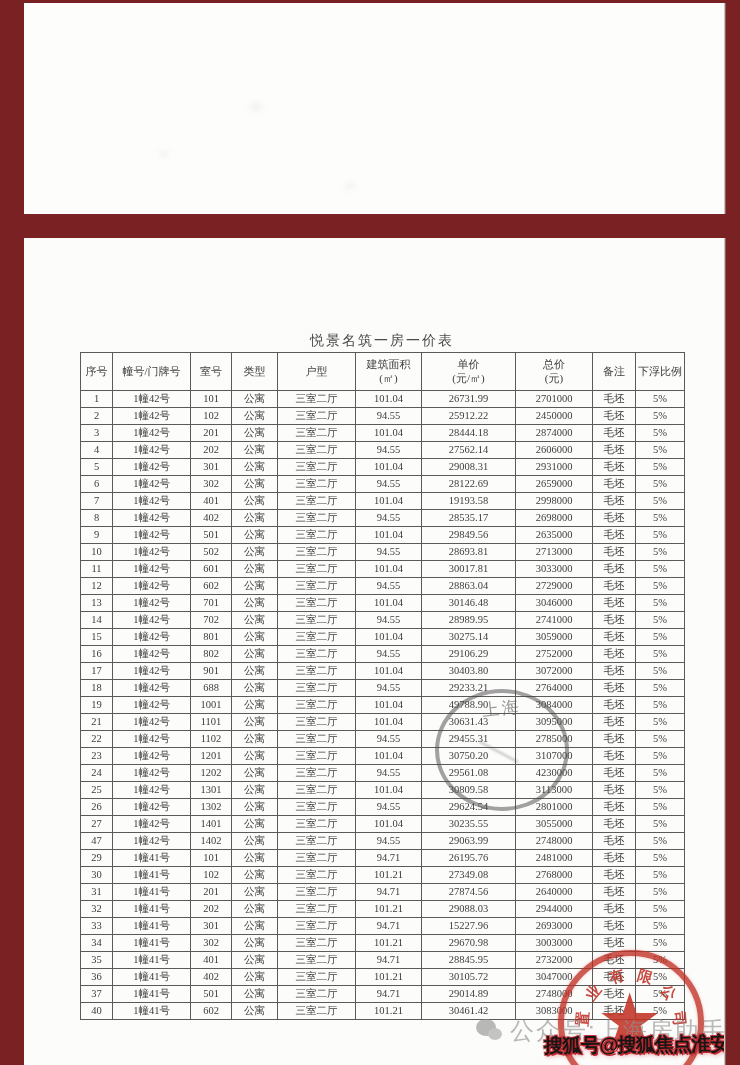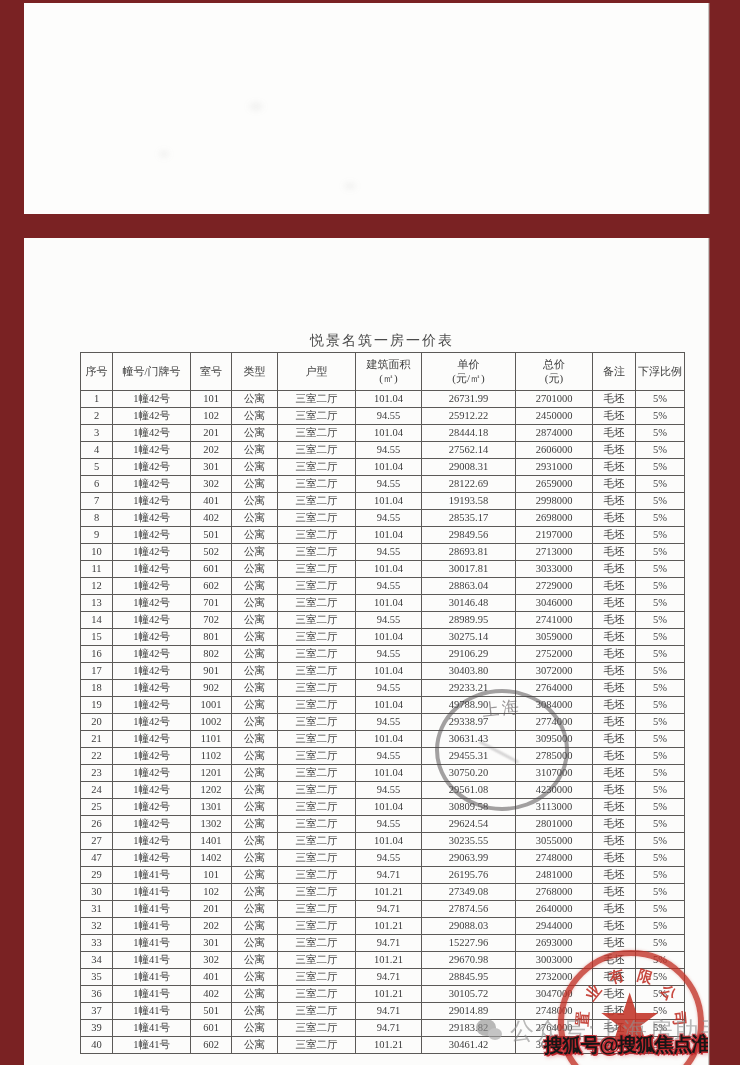--- a/index.html
+++ b/index.html
@@ -1,19 +1,19 @@
 <!DOCTYPE html>
 <html style="--frame: #7a2223;"><head>
 <meta charset="utf-8">
 <style>
   html,body{margin:0;padding:0;}
   body{font-family:"Liberation Serif","DejaVu Serif",serif;}
   .page{position:relative;width:740px;height:1065px;background:var(--frame,#7a2223);overflow:hidden;}
   .panel{position:absolute;left:24px;width:684px;background:#fcfcfb;
-         box-shadow:1px 0 0 #c9c4c1,2px 0 0 rgba(205,200,197,.35);}
+         box-shadow:1px 0 0 #c9c4c1,2px 0 0 rgba(205,200,197,.35);padding-left:16px;}
   .panel-top{top:3px;height:211px;background:#fdfdfc;}
   .panel-bottom{top:238px;height:827px;overflow:hidden;}
   .smudge{position:absolute;border-radius:50%;background:rgba(120,118,115,.10);filter:blur(3px);}
   
   .doc-title{position:absolute;left:56px;top:94px;width:604px;text-align:center;
              font-size:14px;letter-spacing:2px;color:#4b4b4b;filter:blur(.2px);}
   
   .price-table{position:absolute;left:56px;top:114px;width:604px;border-collapse:collapse;
                table-layout:fixed;filter:blur(.25px);color:#3c3c3c;z-index:1;}
   .price-table th,.price-table td{border:1px solid #5c5a58;text-align:center;vertical-align:middle;
@@ -200,21 +200,21 @@
             <td>5%</td>
           </tr>
           <tr>
             <td>9</td>
             <td>1幢42号</td>
             <td>501</td>
             <td>公寓</td>
             <td>三室二厅</td>
             <td>101.04</td>
             <td>29849.56</td>
-            <td>2197000</td>
+            <td>2635000</td>
             <td>毛坯</td>
             <td>5%</td>
           </tr>
           <tr>
             <td>10</td>
             <td>1幢42号</td>
             <td>502</td>
             <td>公寓</td>
             <td>三室二厅</td>
             <td>94.55</td>
@@ -303,50 +303,38 @@
             <td>三室二厅</td>
             <td>101.04</td>
             <td>30403.80</td>
             <td>3072000</td>
             <td>毛坯</td>
             <td>5%</td>
           </tr>
           <tr>
             <td>18</td>
             <td>1幢42号</td>
-            <td>902</td>
+            <td>688</td>
             <td>公寓</td>
             <td>三室二厅</td>
             <td>94.55</td>
             <td>29233.21</td>
             <td>2764000</td>
             <td>毛坯</td>
             <td>5%</td>
           </tr>
           <tr>
             <td>19</td>
             <td>1幢42号</td>
             <td>1001</td>
             <td>公寓</td>
             <td>三室二厅</td>
             <td>101.04</td>
             <td>49788.90</td>
             <td>3084000</td>
-            <td>毛坯</td>
-            <td>5%</td>
-          </tr>
-          <tr>
-            <td>20</td>
-            <td>1幢42号</td>
-            <td>1002</td>
-            <td>公寓</td>
-            <td>三室二厅</td>
-            <td>94.55</td>
-            <td>29338.97</td>
-            <td>2774000</td>
             <td>毛坯</td>
             <td>5%</td>
           </tr>
           <tr>
             <td>21</td>
             <td>1幢42号</td>
             <td>1101</td>
             <td>公寓</td>
             <td>三室二厅</td>
             <td>101.04</td>
@@ -537,32 +525,20 @@
           </tr>
           <tr>
             <td>37</td>
             <td>1幢41号</td>
             <td>501</td>
             <td>公寓</td>
             <td>三室二厅</td>
             <td>94.71</td>
             <td>29014.89</td>
             <td>2748000</td>
-            <td>毛坯</td>
-            <td>5%</td>
-          </tr>
-          <tr>
-            <td>39</td>
-            <td>1幢41号</td>
-            <td>601</td>
-            <td>公寓</td>
-            <td>三室二厅</td>
-            <td>94.71</td>
-            <td>29183.82</td>
-            <td>2764000</td>
             <td>毛坯</td>
             <td>5%</td>
           </tr>
           <tr>
             <td>40</td>
             <td>1幢41号</td>
             <td>602</td>
             <td>公寓</td>
             <td>三室二厅</td>
             <td>101.21</td>

